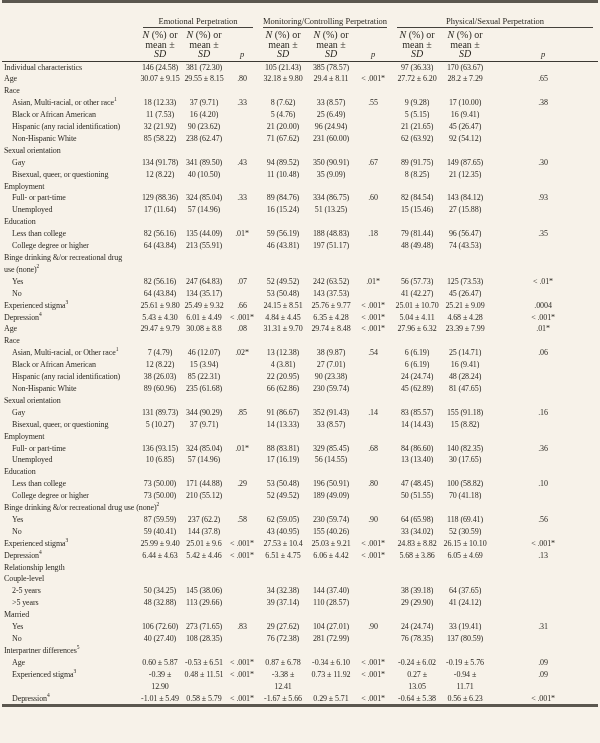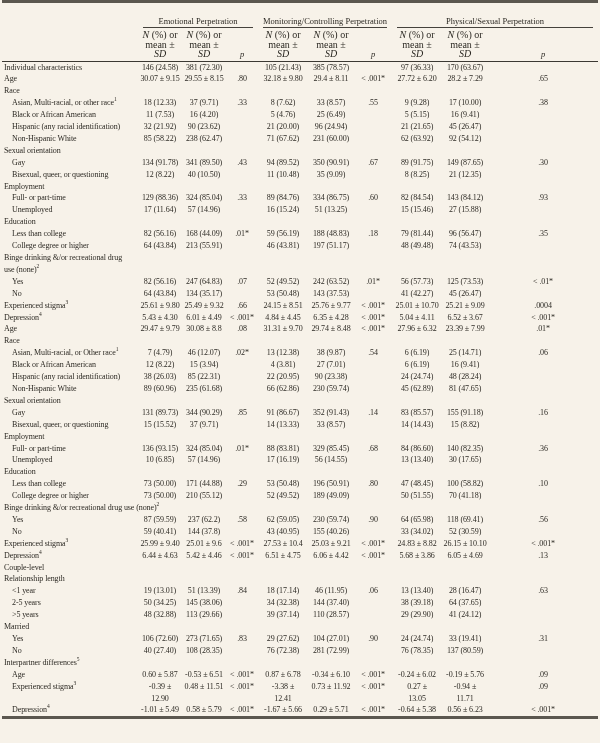--- a/index.html
+++ b/index.html
@@ -198,21 +198,21 @@
         <td>15 (15.46)</td>
         <td>27 (15.88)</td>
         <td></td>
       </tr>
       <tr>
         <td class="lbl" colspan="10">Education</td>
       </tr>
       <tr>
         <td class="lbl ind">Less than college</td>
         <td>82 (56.16)</td>
-        <td>168 (44.09)</td>
+        <td>135 (44.09)</td>
         <td>.01*</td>
         <td>59 (56.19)</td>
         <td>188 (48.83)</td>
         <td>.18</td>
         <td>79 (81.44)</td>
         <td>96 (56.47)</td>
         <td>.35</td>
       </tr>
       <tr>
         <td class="lbl ind">College degree or higher</td>
@@ -268,21 +268,21 @@
       </tr>
       <tr>
         <td class="lbl">Depression<sup>4</sup></td>
         <td>5.43 ± 4.30</td>
         <td>6.01 ± 4.49</td>
         <td>&lt; .001*</td>
         <td>4.84 ± 4.45</td>
         <td>6.35 ± 4.28</td>
         <td>&lt; .001*</td>
         <td>5.04 ± 4.11</td>
-        <td>6.52 ± 3.67</td>
+        <td>4.68 ± 4.28</td>
         <td>&lt; .001*</td>
       </tr>
       <tr>
         <td class="lbl">Age</td>
         <td>29.47 ± 9.79</td>
         <td>30.08 ± 8.8</td>
         <td>.08</td>
         <td>31.31 ± 9.70</td>
         <td>29.74 ± 8.48</td>
         <td>&lt; .001*</td>
@@ -351,21 +351,21 @@
         <td>.85</td>
         <td>91 (86.67)</td>
         <td>352 (91.43)</td>
         <td>.14</td>
         <td>83 (85.57)</td>
         <td>155 (91.18)</td>
         <td>.16</td>
       </tr>
       <tr>
         <td class="lbl ind">Bisexual, queer, or questioning</td>
-        <td>15 (15.52)</td>
+        <td>5 (10.27)</td>
         <td>37 (9.71)</td>
         <td></td>
         <td>14 (13.33)</td>
         <td>33 (8.57)</td>
         <td></td>
         <td>14 (14.43)</td>
         <td>15 (8.82)</td>
         <td></td>
       </tr>
       <tr>
@@ -467,36 +467,24 @@
         <td>5.42 ± 4.46</td>
         <td>&lt; .001*</td>
         <td>6.51 ± 4.75</td>
         <td>6.06 ± 4.42</td>
         <td>&lt; .001*</td>
         <td>5.68 ± 3.86</td>
         <td>6.05 ± 4.69</td>
         <td>.13</td>
       </tr>
       <tr>
+        <td class="lbl" colspan="10">Relationship length</td>
+      </tr>
+      <tr>
         <td class="lbl" colspan="10">Couple-level</td>
-      </tr>
-      <tr>
-        <td class="lbl" colspan="10">Relationship length</td>
-      </tr>
-      <tr>
-        <td class="lbl ind">&lt;1 year</td>
-        <td>19 (13.01)</td>
-        <td>51 (13.39)</td>
-        <td>.84</td>
-        <td>18 (17.14)</td>
-        <td>46 (11.95)</td>
-        <td>.06</td>
-        <td>13 (13.40)</td>
-        <td>28 (16.47)</td>
-        <td>.63</td>
       </tr>
       <tr>
         <td class="lbl ind">2-5 years</td>
         <td>50 (34.25)</td>
         <td>145 (38.06)</td>
         <td></td>
         <td>34 (32.38)</td>
         <td>144 (37.40)</td>
         <td></td>
         <td>38 (39.18)</td>

